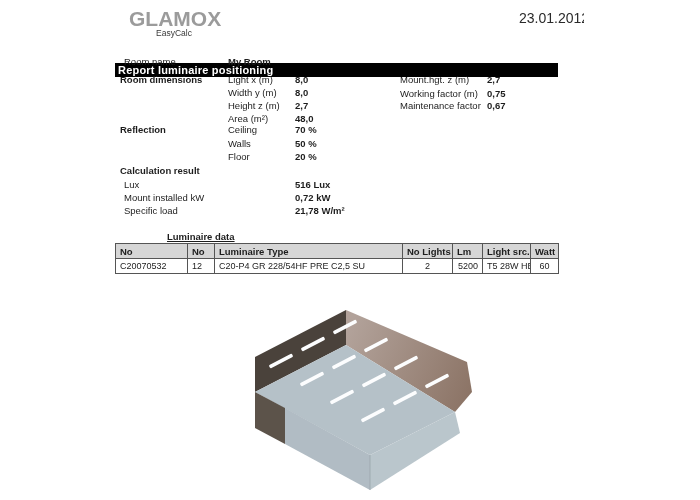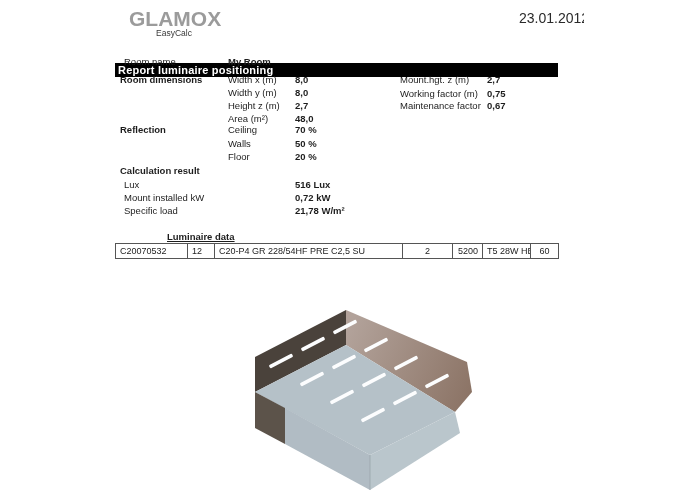--- a/index.html
+++ b/index.html
@@ -40,21 +40,21 @@
   <div class="logo-main">GLAMOX</div>
   <div class="logo-sub">EasyCalc</div>
   <div class="date">23.01.2012</div>
 
   <div class="title-bar">Report luminaire positioning</div>
 
   <span class="t c0i" style="top:56px">Room name</span>
   <span class="t c2 b" style="top:56px">My Room</span>
 
   <span class="t c0" style="top:74px">Room dimensions</span>
-  <span class="t c2" style="top:74px">Width x (m)</span>
+  <span class="t c2" style="top:74px">Light x (m)</span>
   <span class="t c3" style="top:74px">8,0</span>
   <span class="t c2" style="top:87px">Width y (m)</span>
   <span class="t c3" style="top:87px">8,0</span>
   <span class="t c2" style="top:100px">Height z (m)</span>
   <span class="t c3" style="top:100px">2,7</span>
   <span class="t c2" style="top:113px">Area  (m²)</span>
   <span class="t c3" style="top:113px">48,0</span>
 
   <span class="t c4" style="top:74px">Mount.hgt. z (m)</span>
   <span class="t c5" style="top:74px">2,7</span>
@@ -85,20 +85,29 @@
     <colgroup>
       <col style="width:72px">
         <col style="width:27px">
         <col style="width:188px">
       <col style="width:50px">
         <col style="width:30px">
         <col style="width:48px">
         <col style="width:28px">
     </colgroup>
     <tbody>
+        <tr>
+      <th>No</th>
+      <th>No</th>
+      <th>Luminaire Type</th>
+      <th>No Lights</th>
+      <th>Lm</th>
+      <th>Light src.</th>
+      <th>Watt</th>
+    </tr>
     <tr>
       <td>C20070532</td>
       <td>12</td>
       <td>C20-P4 GR 228/54HF  PRE C2,5 SU</td>
       <td class="ctr">2</td>
       <td class="rgt">5200</td>
       <td>T5 28W HE</td>
       <td class="ctr">60</td>
     </tr>
   </tbody>

